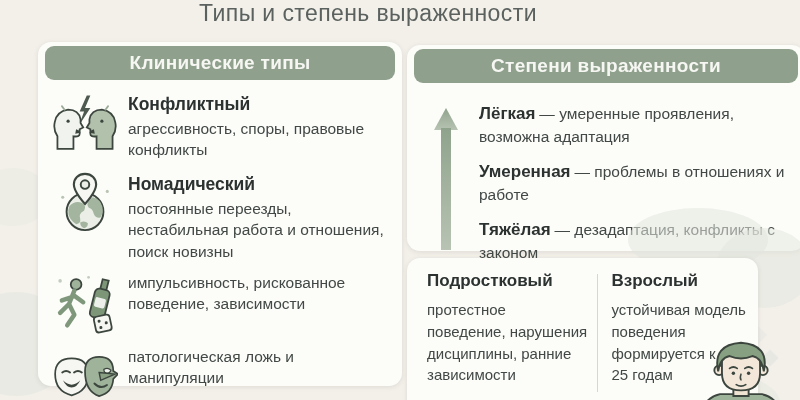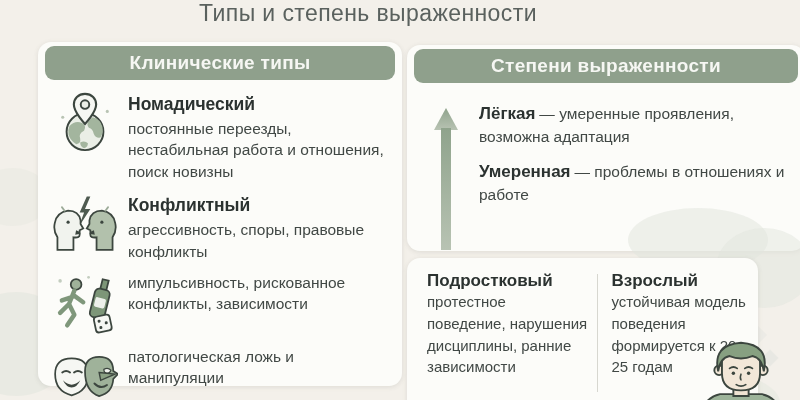--- a/index.html
+++ b/index.html
@@ -34,77 +34,77 @@
   .type-desc{font-size:15.5px;color:#414845;line-height:1.38;max-width:262px;}
   .severity-body{display:flex;padding:19px 14px 0 26px;gap:20px;}
   .arrow-wrap{flex:0 0 auto;margin-top:6px;}
   .levels{flex:1;}
   .level{margin-bottom:12px;font-size:15.5px;color:#414845;line-height:1.42;}
   .level-name{font-weight:bold;font-size:17px;color:#2b3230;margin-right:4px;}
   .age-body{display:flex;padding:13px 10px 0 20px;}
   .age-col1{width:168px;padding-right:8px;}
   .v-divider{width:1px;background:#d7d7d0;height:118px;margin-top:3px;}
   .age-col2{padding-left:14px;width:142px;}
-  .age-title{font-size:17px;font-weight:bold;color:#2b3230;margin-bottom:0;}
+  .age-title{font-size:17px;font-weight:bold;color:#2b3230;margin-bottom:8px;}
   .age-desc{font-size:15px;color:#414845;line-height:1.45;}
   #man{position:absolute;left:693px;top:337px;z-index:4;}
 </style>
 </head>
 <body>
 
 <div class="cloud" style="left:628px;top:208px;width:140px;height:64px;opacity:.55;z-index:2;"></div>
 <div class="cloud" style="left:716px;top:228px;width:96px;height:80px;opacity:.5;z-index:2;"></div>
 <div class="cloud" style="left:-42px;top:292px;width:116px;height:104px;opacity:.6;z-index:0;"></div>
 <div class="cloud" style="left:-24px;top:168px;width:74px;height:58px;opacity:.35;z-index:0;"></div>
 <div class="cloud" style="left:756px;top:88px;width:86px;height:60px;opacity:.3;z-index:0;"></div>
 <div class="cloud" style="left:600px;top:368px;width:180px;height:70px;opacity:.45;z-index:2;"></div>
 <div class="shape" style="left:764px;top:352px;width:12px;height:12px;opacity:.8;z-index:2;"></div>
 <div class="shape" style="left:726px;top:318px;width:34px;height:34px;opacity:.5;z-index:2;"></div>
 
 <div class="page-title">Типы и степень выраженности</div>
 
 <div class="card" id="card-types">
   <div class="bar">Клинические типы</div>
   <div class="types-list">
+
+    <div class="type-item">
+      <span class="type-icon">
+        <svg width="64" height="60" viewBox="0 0 72 66">
+          <polygon points="38,2 30,20 35,20 29,36 42,16 36,16 42,2" fill="#4e5a50"></polygon>
+          <path d="M5 62 L5 48 Q0 40 2 32 Q4 20 17 18 Q29 18 31 29 L31 33 L34 38 L30 40 L30 45 Q30 49 23 48 L23 62 Z" fill="#f1f3ee" stroke="#3c463f" stroke-width="2"></path>
+          <circle cx="17" cy="31" r="1.8" fill="#3c463f"></circle>
+          <path d="M26 40 q4 1 5 4 l-6 1 z" fill="#3c463f"></path>
+          <path d="M67 62 L67 48 Q72 40 70 32 Q68 20 55 18 Q43 18 41 29 L41 33 L38 38 L42 40 L42 45 Q42 49 49 48 L49 62 Z" fill="#b2c1ac" stroke="#3c463f" stroke-width="2"></path>
+          <circle cx="55" cy="31" r="1.8" fill="#3c463f"></circle>
+          <path d="M46 40 q-4 1 -5 4 l6 1 z" fill="#3c463f"></path>
+          <path d="M10 14 l3 4 M62 14 l-3 4" stroke="#9cab98" stroke-width="2" stroke-linecap="round"></path>
+        </svg>
+      </span>
+      <div>
+        <div class="type-title">Конфликтный</div>
+        <div class="type-desc">агрессивность, споры, правовые конфликты</div>
+      </div>
+    </div>
 
     <div class="type-item">
       <span class="type-icon">
         <svg width="62" height="62" viewBox="0 0 64 64">
           <circle cx="32" cy="41" r="19" fill="#eaeee6" stroke="#3c463f" stroke-width="2"></circle>
           <path d="M16 35 q6 -6 13 -3 q5 3 2 8 q-6 3 -4 8 q1 5 -4 6 q-6 -4 -8 -10 q-1 -5 1 -9 z" fill="#a3b59e"></path>
           <path d="M40 26 q8 2 10 10 q1 6 -2 11 q-5 1 -7 -4 q-1 -5 -5 -6 q-3 -4 0 -7 q2 -3 4 -4 z" fill="#a3b59e"></path>
           <path d="M27 52 q5 -2 8 1 q0 4 -4 5 q-4 -2 -4 -6 z" fill="#a3b59e"></path>
           <path d="M32 2 c-7 0 -11.5 4.8 -11.5 11 c0 8 11.5 20 11.5 20 s11.5 -12 11.5 -20 c0 -6.2 -4.5 -11 -11.5 -11 z" fill="#f6f7f3" stroke="#3c463f" stroke-width="2.2"></path>
           <circle cx="32" cy="13" r="4.4" fill="#eaeee6" stroke="#3c463f" stroke-width="2"></circle>
           <circle cx="9" cy="26" r="1.6" fill="#b9c4b4"></circle>
           <circle cx="55" cy="20" r="1.6" fill="#b9c4b4"></circle>
         </svg>
       </span>
       <div>
         <div class="type-title">Номадический</div>
         <div class="type-desc">постоянные переезды, нестабильная работа и отношения, поиск новизны</div>
-      </div>
-    </div>
-
-    <div class="type-item">
-      <span class="type-icon">
-        <svg width="64" height="60" viewBox="0 0 72 66">
-          <polygon points="38,2 30,20 35,20 29,36 42,16 36,16 42,2" fill="#4e5a50"></polygon>
-          <path d="M5 62 L5 48 Q0 40 2 32 Q4 20 17 18 Q29 18 31 29 L31 33 L34 38 L30 40 L30 45 Q30 49 23 48 L23 62 Z" fill="#f1f3ee" stroke="#3c463f" stroke-width="2"></path>
-          <circle cx="17" cy="31" r="1.8" fill="#3c463f"></circle>
-          <path d="M26 40 q4 1 5 4 l-6 1 z" fill="#3c463f"></path>
-          <path d="M67 62 L67 48 Q72 40 70 32 Q68 20 55 18 Q43 18 41 29 L41 33 L38 38 L42 40 L42 45 Q42 49 49 48 L49 62 Z" fill="#b2c1ac" stroke="#3c463f" stroke-width="2"></path>
-          <circle cx="55" cy="31" r="1.8" fill="#3c463f"></circle>
-          <path d="M46 40 q-4 1 -5 4 l6 1 z" fill="#3c463f"></path>
-          <path d="M10 14 l3 4 M62 14 l-3 4" stroke="#9cab98" stroke-width="2" stroke-linecap="round"></path>
-        </svg>
-      </span>
-      <div>
-        <div class="type-title">Конфликтный</div>
-        <div class="type-desc">агрессивность, споры, правовые конфликты</div>
       </div>
     </div>
 
     <div class="type-item">
       <span class="type-icon">
         <svg width="64" height="62" viewBox="0 0 72 68">
           <circle cx="26" cy="12" r="6" fill="#9fb29a" stroke="#3c463f" stroke-width="2"></circle>
           <path d="M24 19 L18 34 L8 44 M18 34 L24 46 L16 58 M22 26 L10 30 M23 24 L34 32" fill="none" stroke="#7f977b" stroke-width="5" stroke-linecap="round" stroke-linejoin="round"></path>
           <g transform="rotate(14 52 34)">
             <rect x="49" y="6" width="7" height="14" fill="#7d9678" stroke="#3c463f" stroke-width="2"></rect>
@@ -115,21 +115,21 @@
             <rect x="47" y="47" width="18" height="18" rx="3.5" fill="#f6f7f3" stroke="#3c463f" stroke-width="2"></rect>
             <circle cx="52.5" cy="52.5" r="1.7" fill="#3c463f"></circle>
             <circle cx="60" cy="56" r="1.7" fill="#3c463f"></circle>
             <circle cx="53" cy="60" r="1.7" fill="#3c463f"></circle>
           </g>
           <circle cx="8" cy="8" r="2" fill="#c3cdbf"></circle>
           <circle cx="40" cy="4" r="1.6" fill="#c3cdbf"></circle>
         </svg>
       </span>
       <div>
-        <div class="type-desc">импульсивность, рискованное конфликты, зависимости</div>
+        <div class="type-desc">импульсивность, рискованное поведение, зависимости</div>
       </div>
     </div>
 
     <div class="type-item">
       <span class="type-icon">
         <svg width="66" height="52" viewBox="0 0 84 58">
           <path d="M4 24 Q4 4 25 4 Q46 4 46 24 Q46 46 25 51 Q4 46 4 24 Z" fill="#f6f7f3" stroke="#3c463f" stroke-width="2.2"></path>
           <path d="M13 22 q5 -4 10 0" fill="none" stroke="#3c463f" stroke-width="2.4" stroke-linecap="round"></path>
           <path d="M28 22 q5 -4 10 0" fill="none" stroke="#3c463f" stroke-width="2.4" stroke-linecap="round"></path>
           <path d="M14 32 q11 11 22 0 q-4 9 -11 9 q-7 0 -11 -9 z" fill="#3c463f"></path>
@@ -158,20 +158,21 @@
             <stop offset="1" stop-color="#b8c3b3"></stop>
           </linearGradient>
         </defs>
         <polygon points="13,0 25,22 1,22" fill="url(#ag)"></polygon>
         <rect x="8" y="20" width="10" height="122" fill="url(#ag)"></rect>
       </svg>
     </span>
     <div class="levels">
       <div class="level"><span class="level-name">Лёгкая</span><span>— умеренные проявления, возможна адаптация</span></div>
       <div class="level"><span class="level-name">Умеренная</span><span>— проблемы в отношениях и работе</span></div>
+      <div class="level"><span class="level-name">Тяжёлая</span><span>— дезадаптация, конфликты с законом</span></div>
     </div>
   </div>
 </div>
 
 <div class="card" id="card-age">
   <div class="age-body">
     <div class="age-col1">
       <div class="age-title">Подростковый</div>
       <div class="age-desc">протестное поведение, нарушения дисциплины, ранние зависимости</div>
     </div>

